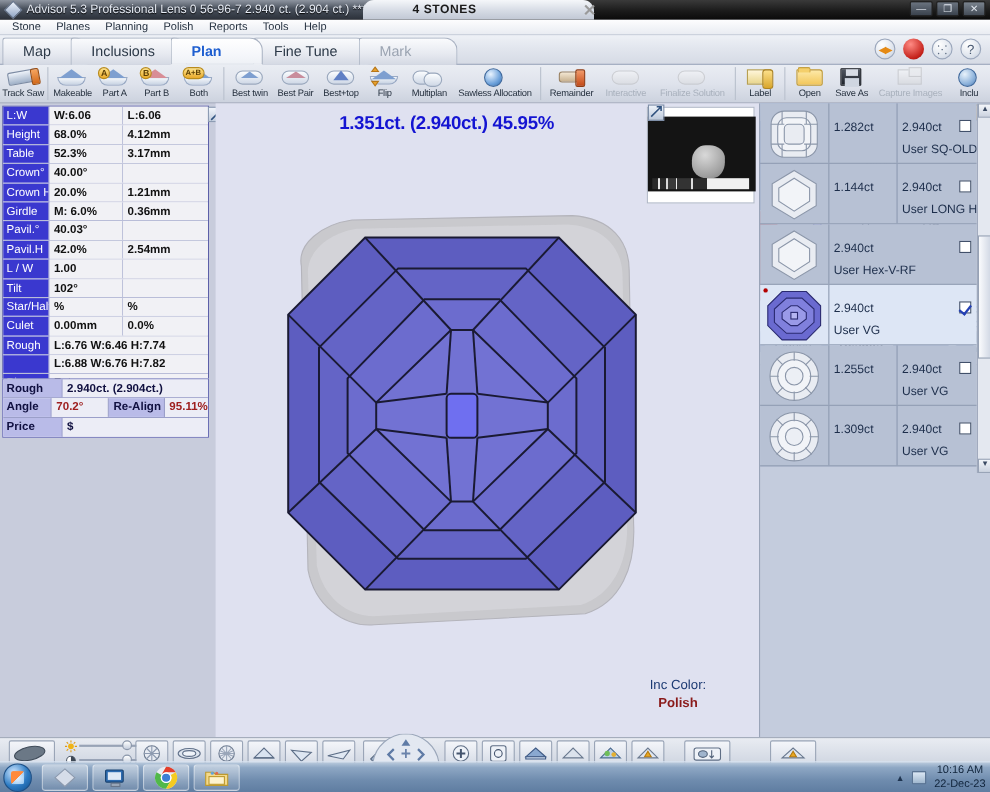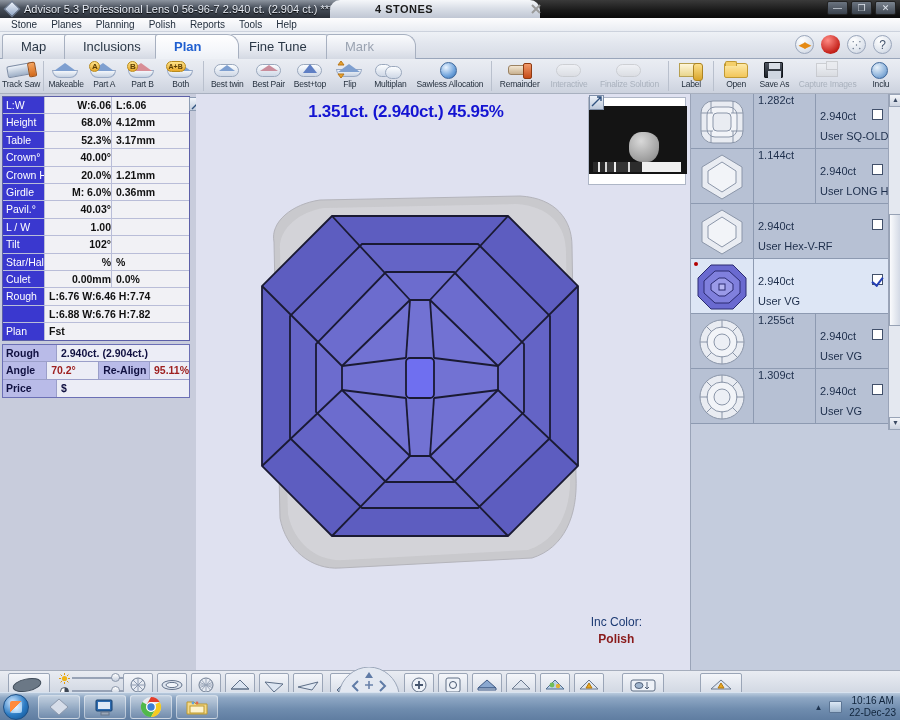--- a/index.html
+++ b/index.html
@@ -233,21 +233,21 @@
   .lrow { display:flex; height:17.4px; border-bottom:1px solid #b9bdd8; }
   .lrow:last-child { border-bottom:none; }
   .lk {
     width:42px; background:#3a38cf; color:#fff; font-weight:normal;
     padding-left:3px; line-height:17px; border-right:1px solid #b9bdd8;
     white-space:nowrap; overflow:hidden;
   }
   .lv1 {
     width:67px; background:#f1f1f5; color:#111; font-weight:bold;
     padding-left:4px; line-height:17px; border-right:1px solid #b9bdd8;
-    white-space:nowrap; overflow:hidden;text-align:right;
+    white-space:nowrap; overflow:hidden;
   }
   .lv2 {
     flex:1; background:#f1f1f5; color:#111; font-weight:bold;
     padding-left:4px; line-height:17px; white-space:nowrap; overflow:hidden;
   }
   .lv-wide {
     flex:1; background:#f1f1f5; color:#111; font-weight:bold;
     padding-left:4px; line-height:17px; white-space:nowrap; overflow:hidden;
   }
   .lk.blank { background:#3a38cf; }
@@ -375,21 +375,21 @@
 
   .rlist-head { height:12px; background:#c9d1e0; border-bottom:1px solid #9aa4b8; }
   .rlist-wrap { position:absolute; left:0; top:334px; width:210px; height:336px; }
   .rrow {
     display:flex; height:55px; border-bottom:1px solid #8d9ab1;
     background:#b7c1d4; position:relative;
   }
   .rrow.sel { background:#dde6f5; }
   .rrow .cthumb { width:62px; position:relative; }
   .rrow .cwt {
-    width:62px; font-size:11px; color:#1d2e4b; padding-top:0; padding-left:4px;
+    width:62px; font-size:11px; color:#1d2e4b; padding-top:16px; padding-left:4px;
     border-left:1px solid #8d9ab1;
   }
   .rrow .cinfo {
     flex:1; border-left:1px solid #8d9ab1; position:relative; padding-left:4px;
   }
   .rrow .cinfo .w { position:absolute; left:4px; top:16px; font-size:11px; color:#1d2e4b; }
   .rrow .cinfo .d { position:absolute; left:4px; top:36px; font-size:11px; color:#1d2e4b; white-space:nowrap; }
   .rrow .cbox {
     position:absolute; right:5px; top:15px; width:11px; height:11px;
     background:#fff; border:1px solid #41506a;
@@ -697,20 +697,25 @@
     </div>
     <div class="lrow">
       <div class="lk">Girdle</div>
       <div class="lv1">M: 6.0%</div>
       <div class="lv2">0.36mm</div>
     </div>
     <div class="lrow">
       <div class="lk">Pavil.°</div>
       <div class="lv1">40.03°</div>
       <div class="lv2"></div>
+    </div>
+    <div class="lrow">
+      <div class="lk">Pavil.H</div>
+      <div class="lv1">42.0%</div>
+      <div class="lv2">2.54mm</div>
     </div>
     <div class="lrow">
       <div class="lk">L / W</div>
       <div class="lv1">1.00</div>
       <div class="lv2"></div>
     </div>
     <div class="lrow">
       <div class="lk">Tilt</div>
       <div class="lv1">102°</div>
       <div class="lv2"></div>

